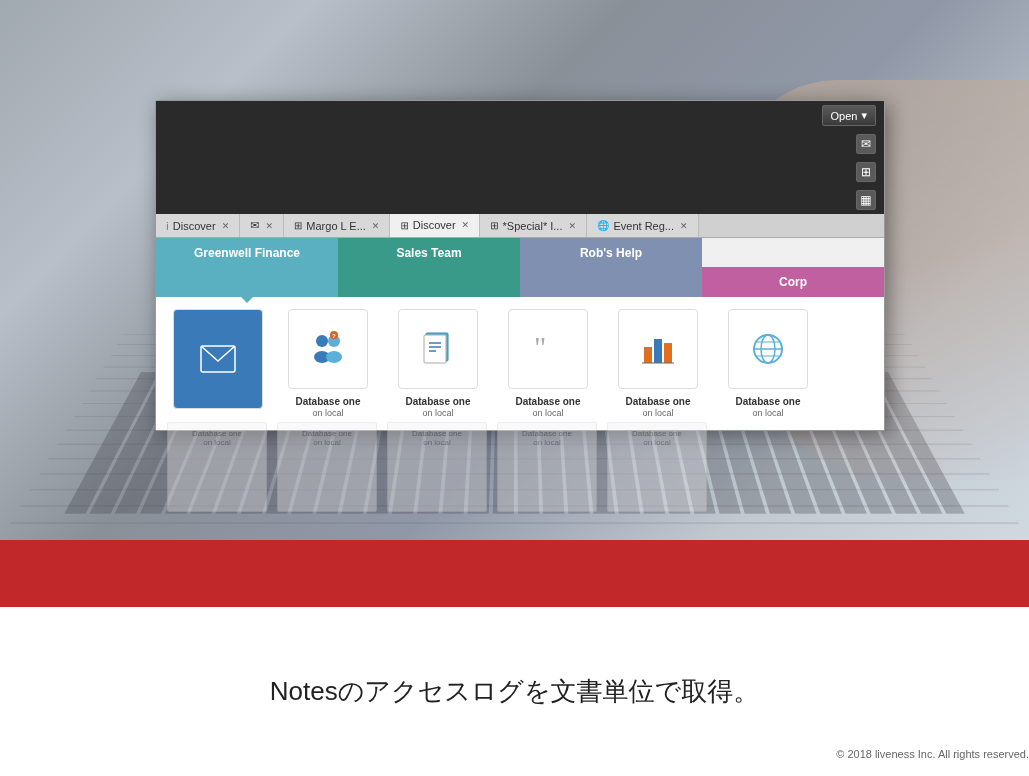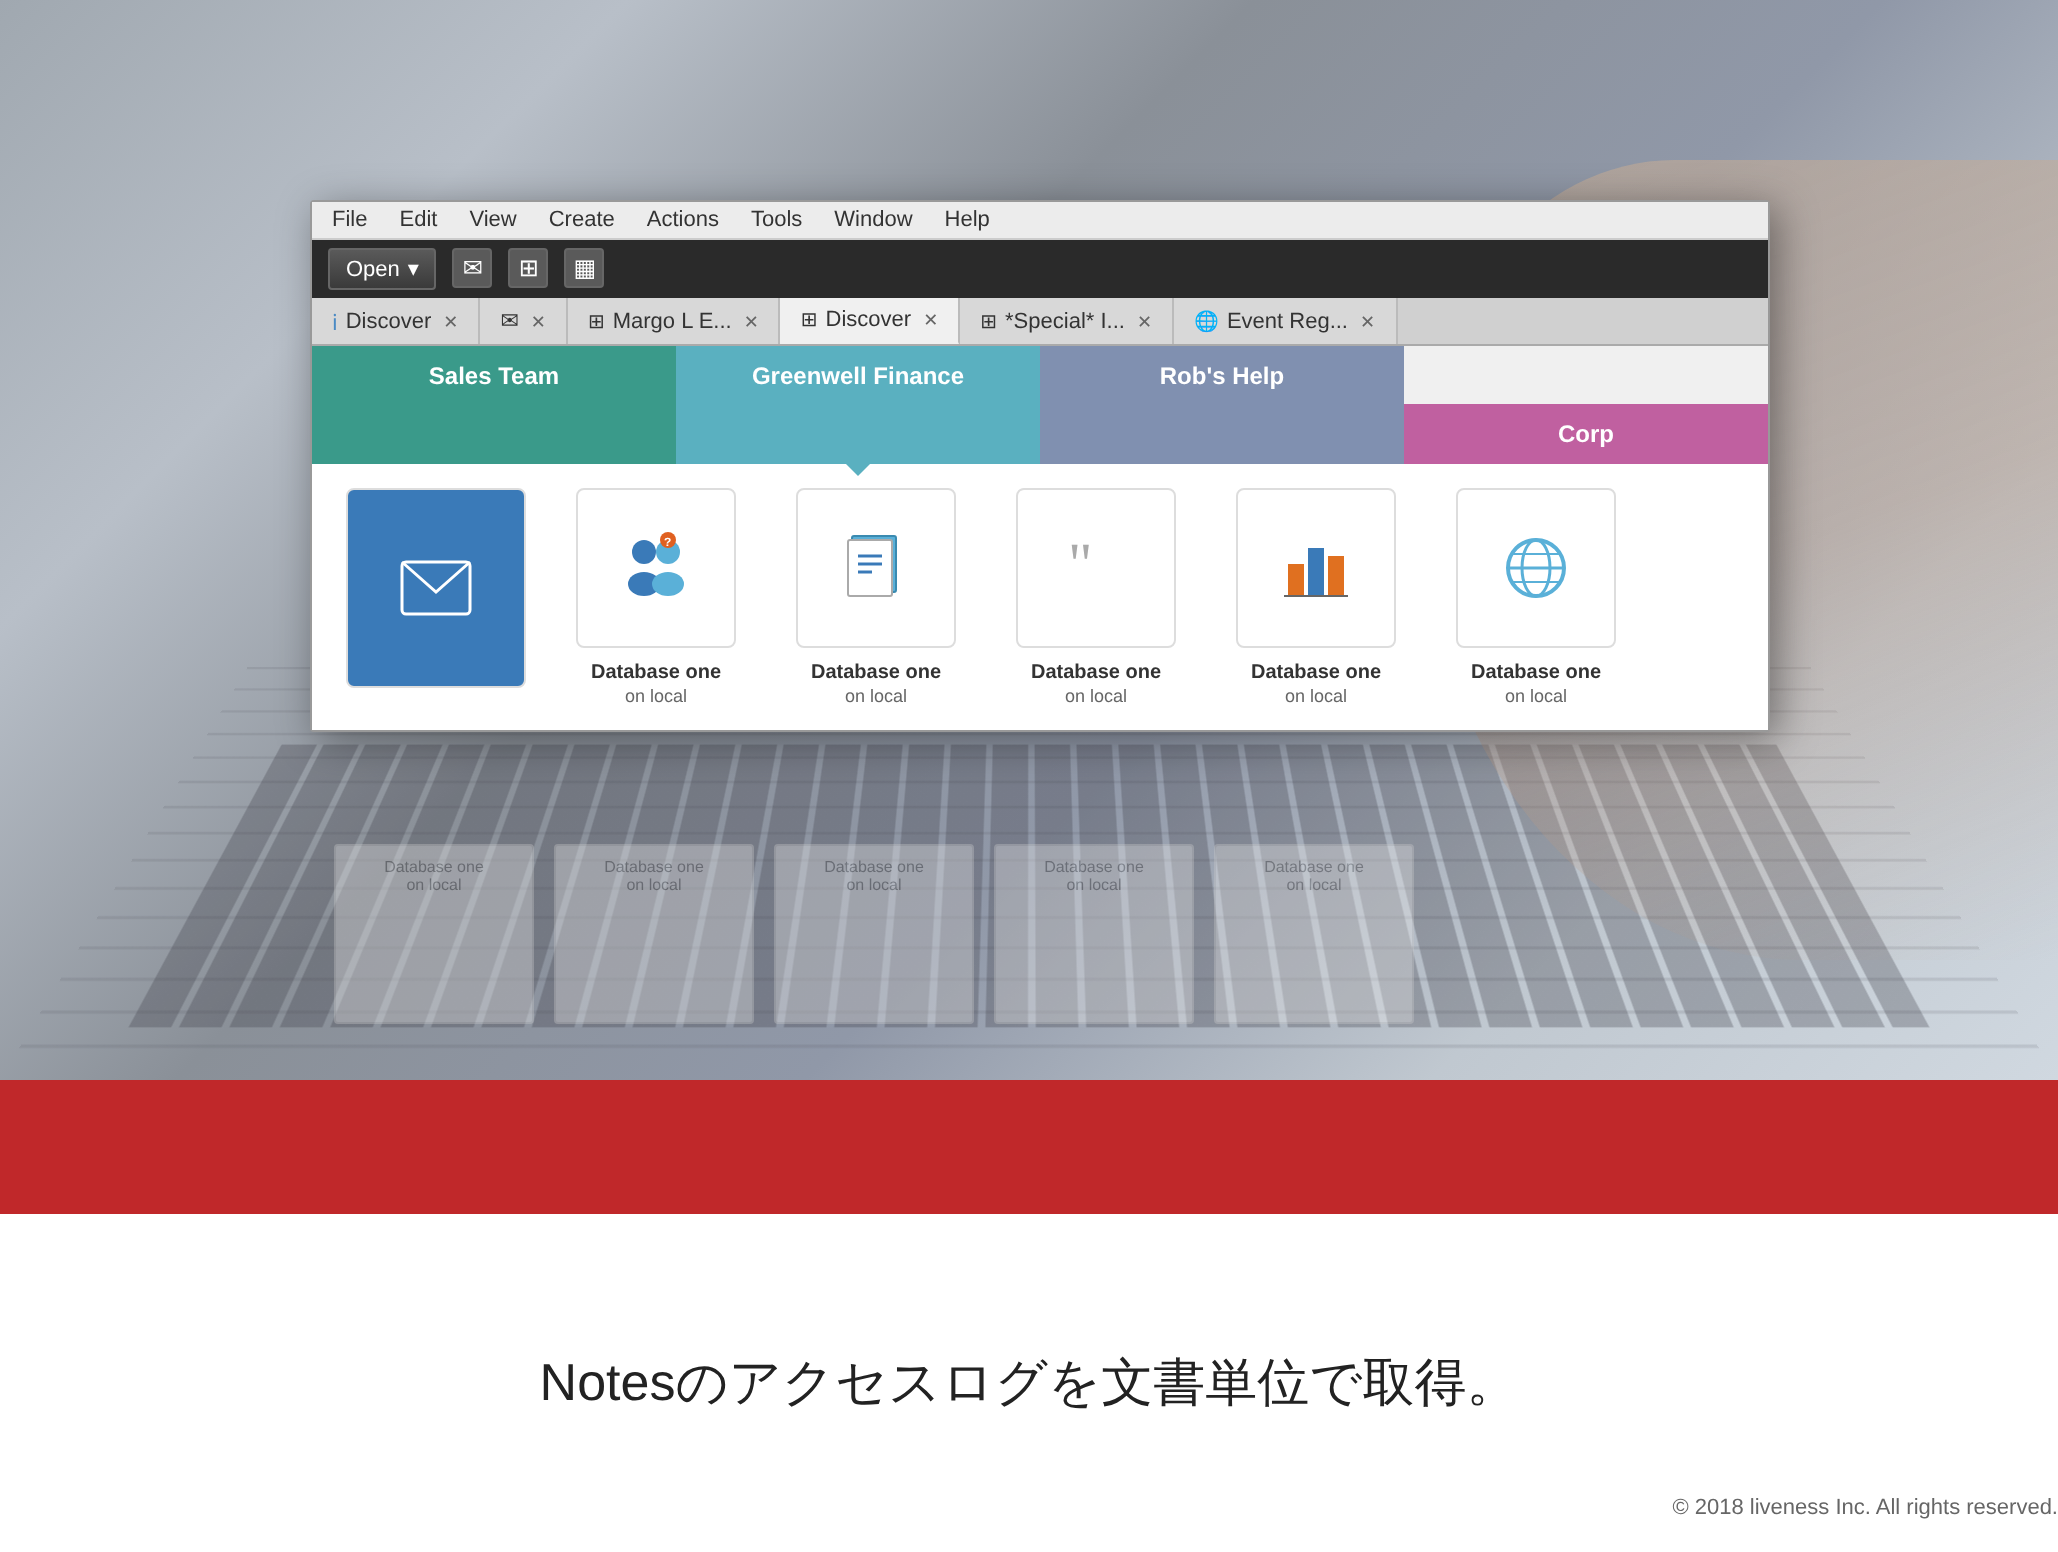--- a/index.html
+++ b/index.html
@@ -91,22 +91,23 @@
     .menu-item {
       cursor: pointer;
       padding: 1px 2px;
     }
 
     
     .toolbar {
       background: #2a2a2a;
       padding: 4px 8px;
       display: flex;
-      align-items: flex-start;
+      align-items: flex-end;
       gap: 8px;
+      flex-direction: column;
     }
 
     .open-btn {
       background: linear-gradient(to bottom, #5a5a5a, #3a3a3a);
       color: white;
       border: 1px solid #666;
       padding: 3px 8px;
       font-size: 11px;
       display: flex;
       align-items: center;
@@ -344,30 +345,20 @@
 
 <div class="bg-keyboard">
   <div class="keyboard-sim">
     <div class="keyboard-keys"></div>
   </div>
   <div class="hand-overlay"></div>
 </div>
 
 <div class="app-window">
 
-  <div class="menu-bar">
-    <span class="menu-item">File</span>
-    <span class="menu-item">Edit</span>
-    <span class="menu-item">View</span>
-    <span class="menu-item">Create</span>
-    <span class="menu-item">Actions</span>
-    <span class="menu-item">Tools</span>
-    <span class="menu-item">Window</span>
-    <span class="menu-item">Help</span>
-  </div>
 
   <div class="toolbar">
     <button class="open-btn">
       <span>Open</span>
       <span>▾</span>
     </button>
     <div class="toolbar-icon">✉</div>
     <div class="toolbar-icon">⊞</div>
     <div class="toolbar-icon">▦</div>
   </div>
@@ -398,25 +389,25 @@
       <span class="tab-close">✕</span>
     </div>
     <div class="tab">
       <span style="font-size:10px;">🌐</span>
       <span>Event Reg...</span>
       <span class="tab-close">✕</span>
     </div>
   </div>
 
   <div class="team-tabs">
+    <div class="team-tab greenwell active">
+      <span>Greenwell Finance</span>
+    </div>
     <div class="team-tab sales">
       <span>Sales Team</span>
-    </div>
-    <div class="team-tab greenwell active">
-      <span>Greenwell Finance</span>
     </div>
     <div class="team-tab robs">
       <span>Rob's Help</span>
     </div>
     <div class="team-tab corp">
       <span>Corp</span>
     </div>
   </div>
 
   <div class="db-grid">

